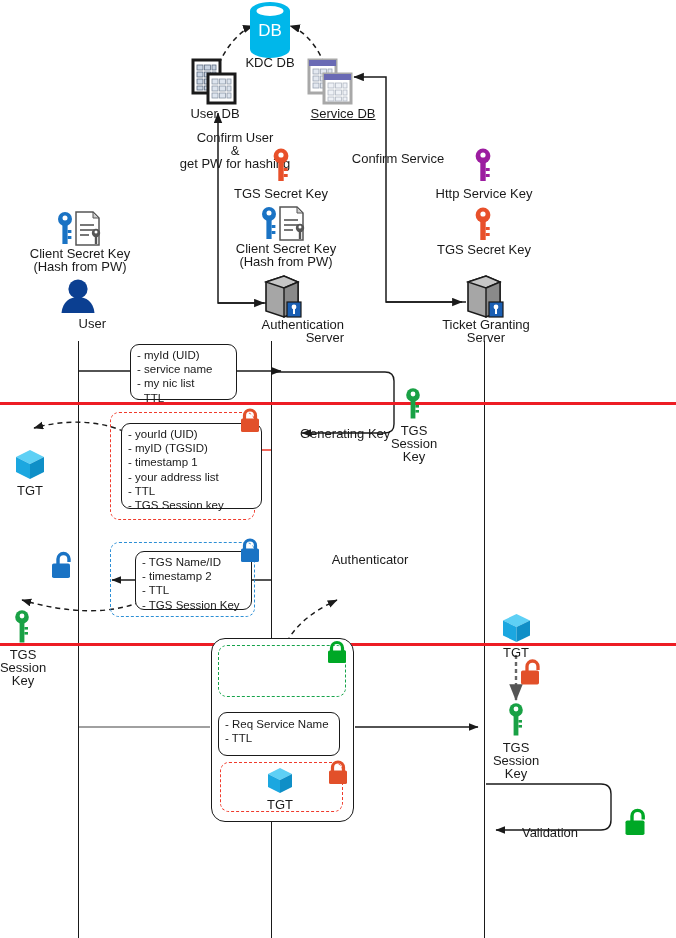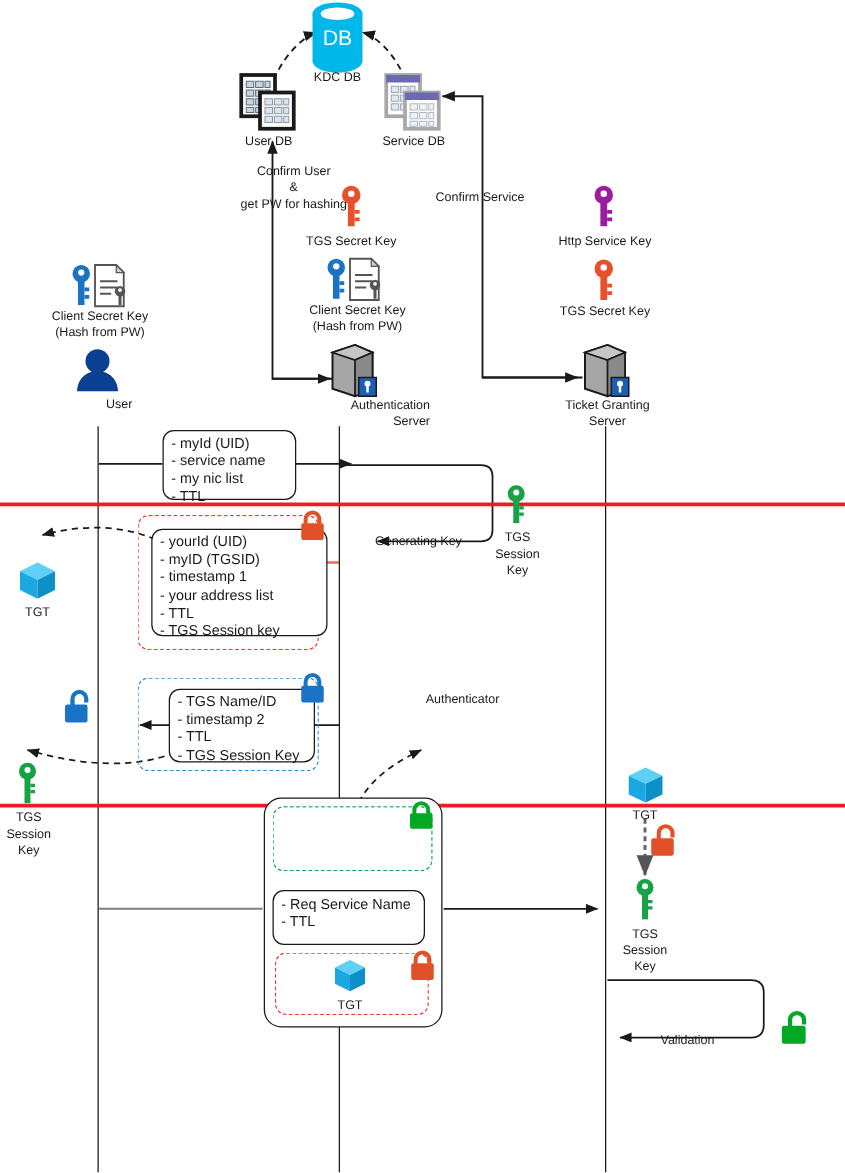--- a/index.html
+++ b/index.html
@@ -1,18 +1,18 @@
 <!DOCTYPE html>
 <html><head>
 <meta charset="utf-8">
 <style>
   html,body{margin:0;padding:0;background:#ffffff;}
   body{width:676px;height:938px;font-family:"Liberation Sans",sans-serif;color:#000;}
   #stage{position:relative;width:676px;height:938px;overflow:hidden;}
-  .lbl{position:absolute;font-size:10px;line-height:13px;color:#1a1a1a;text-align:center;white-space:pre-line;}
+  .lbl{position:absolute;font-size:13px;line-height:13px;color:#1a1a1a;text-align:center;white-space:pre-line;}
   .msgbox{position:absolute;border:1.4px solid #1a1a1a;border-radius:9px;background:#fff;
           font-size:11.5px;line-height:14.2px;color:#1a1a1a;box-sizing:border-box;padding:4px 6px;}
   .dashwrap{position:absolute;box-sizing:border-box;border-radius:9px;background:transparent;}
   .lifeline{position:absolute;width:0;border-left:1.4px solid #1a1a1a;}
   .redline{position:absolute;height:3.4px;background:#ed1c24;}
   svg{display:block;overflow:visible;}
   .svgfull{position:absolute;left:0;top:0;width:676px;height:938px;pointer-events:none;}
   .ic{position:absolute;}
   .outerbox{position:absolute;border:1.5px solid #1a1a1a;border-radius:14px;background:#fff;box-sizing:border-box;}
   .valbox{position:absolute;border:1.4px solid #000;background:#fff;box-sizing:border-box;
@@ -148,27 +148,27 @@
           <rect x="35" y="24" width="4" height="5"></rect>
         <rect x="20" y="31" width="6" height="5"></rect>
           <rect x="27.5" y="31" width="6" height="5"></rect>
           <rect x="35" y="31" width="4" height="5"></rect>
         <rect x="20" y="38" width="6" height="4"></rect>
           <rect x="27.5" y="38" width="6" height="4"></rect>
           <rect x="35" y="38" width="4" height="4"></rect>
       </g>
     </svg>
   </div>
-  <div class="lbl" style="left:298px;top:107px;width:66px;">Service DB</div>
+  <div class="lbl" style="left:310px;top:107px;width:66px;text-decoration:underline;">Service DB</div>
 
   <div class="lbl" style="left:160px;top:131px;width:150px;">Confirm User
 &amp;
 get PW for hashing</div>
 
-  <div class="lbl" style="left:334px;top:152px;width:100px;">Confirm Service</div>
+  <div class="lbl" style="left:348px;top:152px;width:100px;">Confirm Service</div>
 
   <div class="ic" style="left:271px;top:148px;">
     <svg width="20" height="34" viewBox="0 0 20 34">
       <circle cx="10" cy="8" r="7.4" fill="#e8502a"></circle>
       <circle cx="10" cy="7" r="2.6" fill="#ffffff"></circle>
       <rect x="7.3" y="13" width="5.4" height="20" fill="#e8502a"></rect>
       <rect x="12.7" y="20" width="4" height="3" fill="#e8502a"></rect>
       <rect x="12.7" y="26" width="4" height="3" fill="#e8502a"></rect>
     </svg>
   </div>

